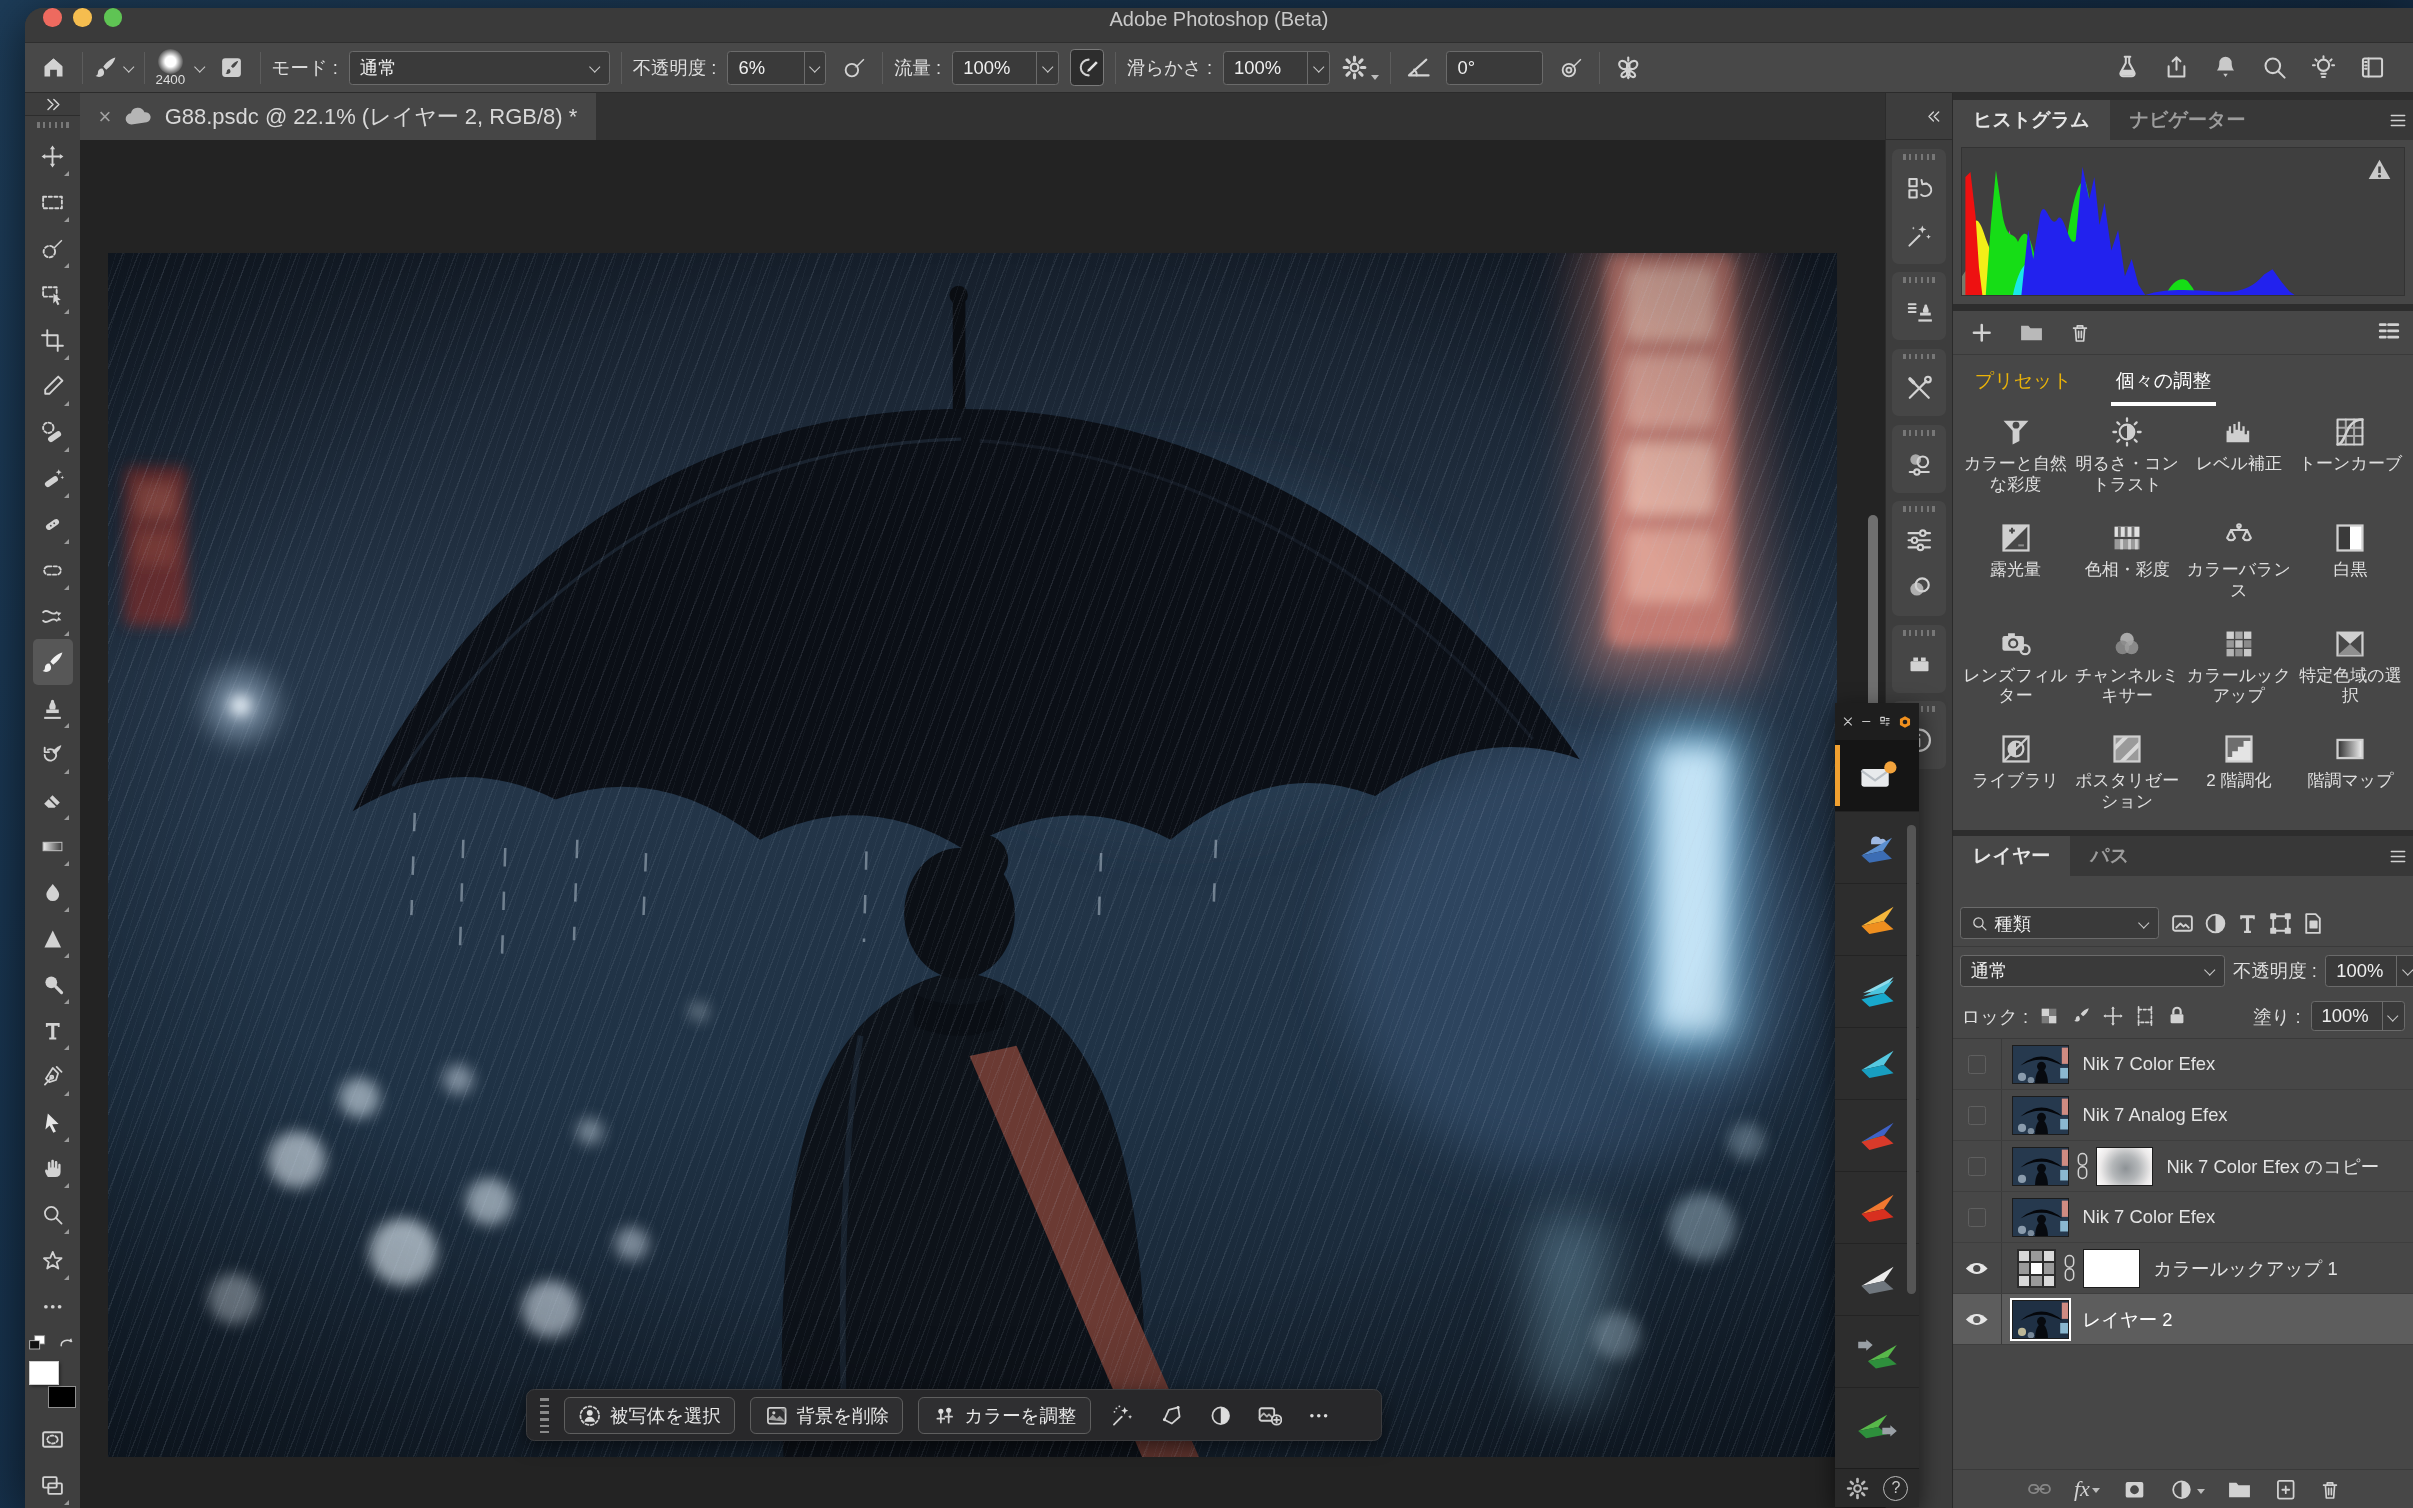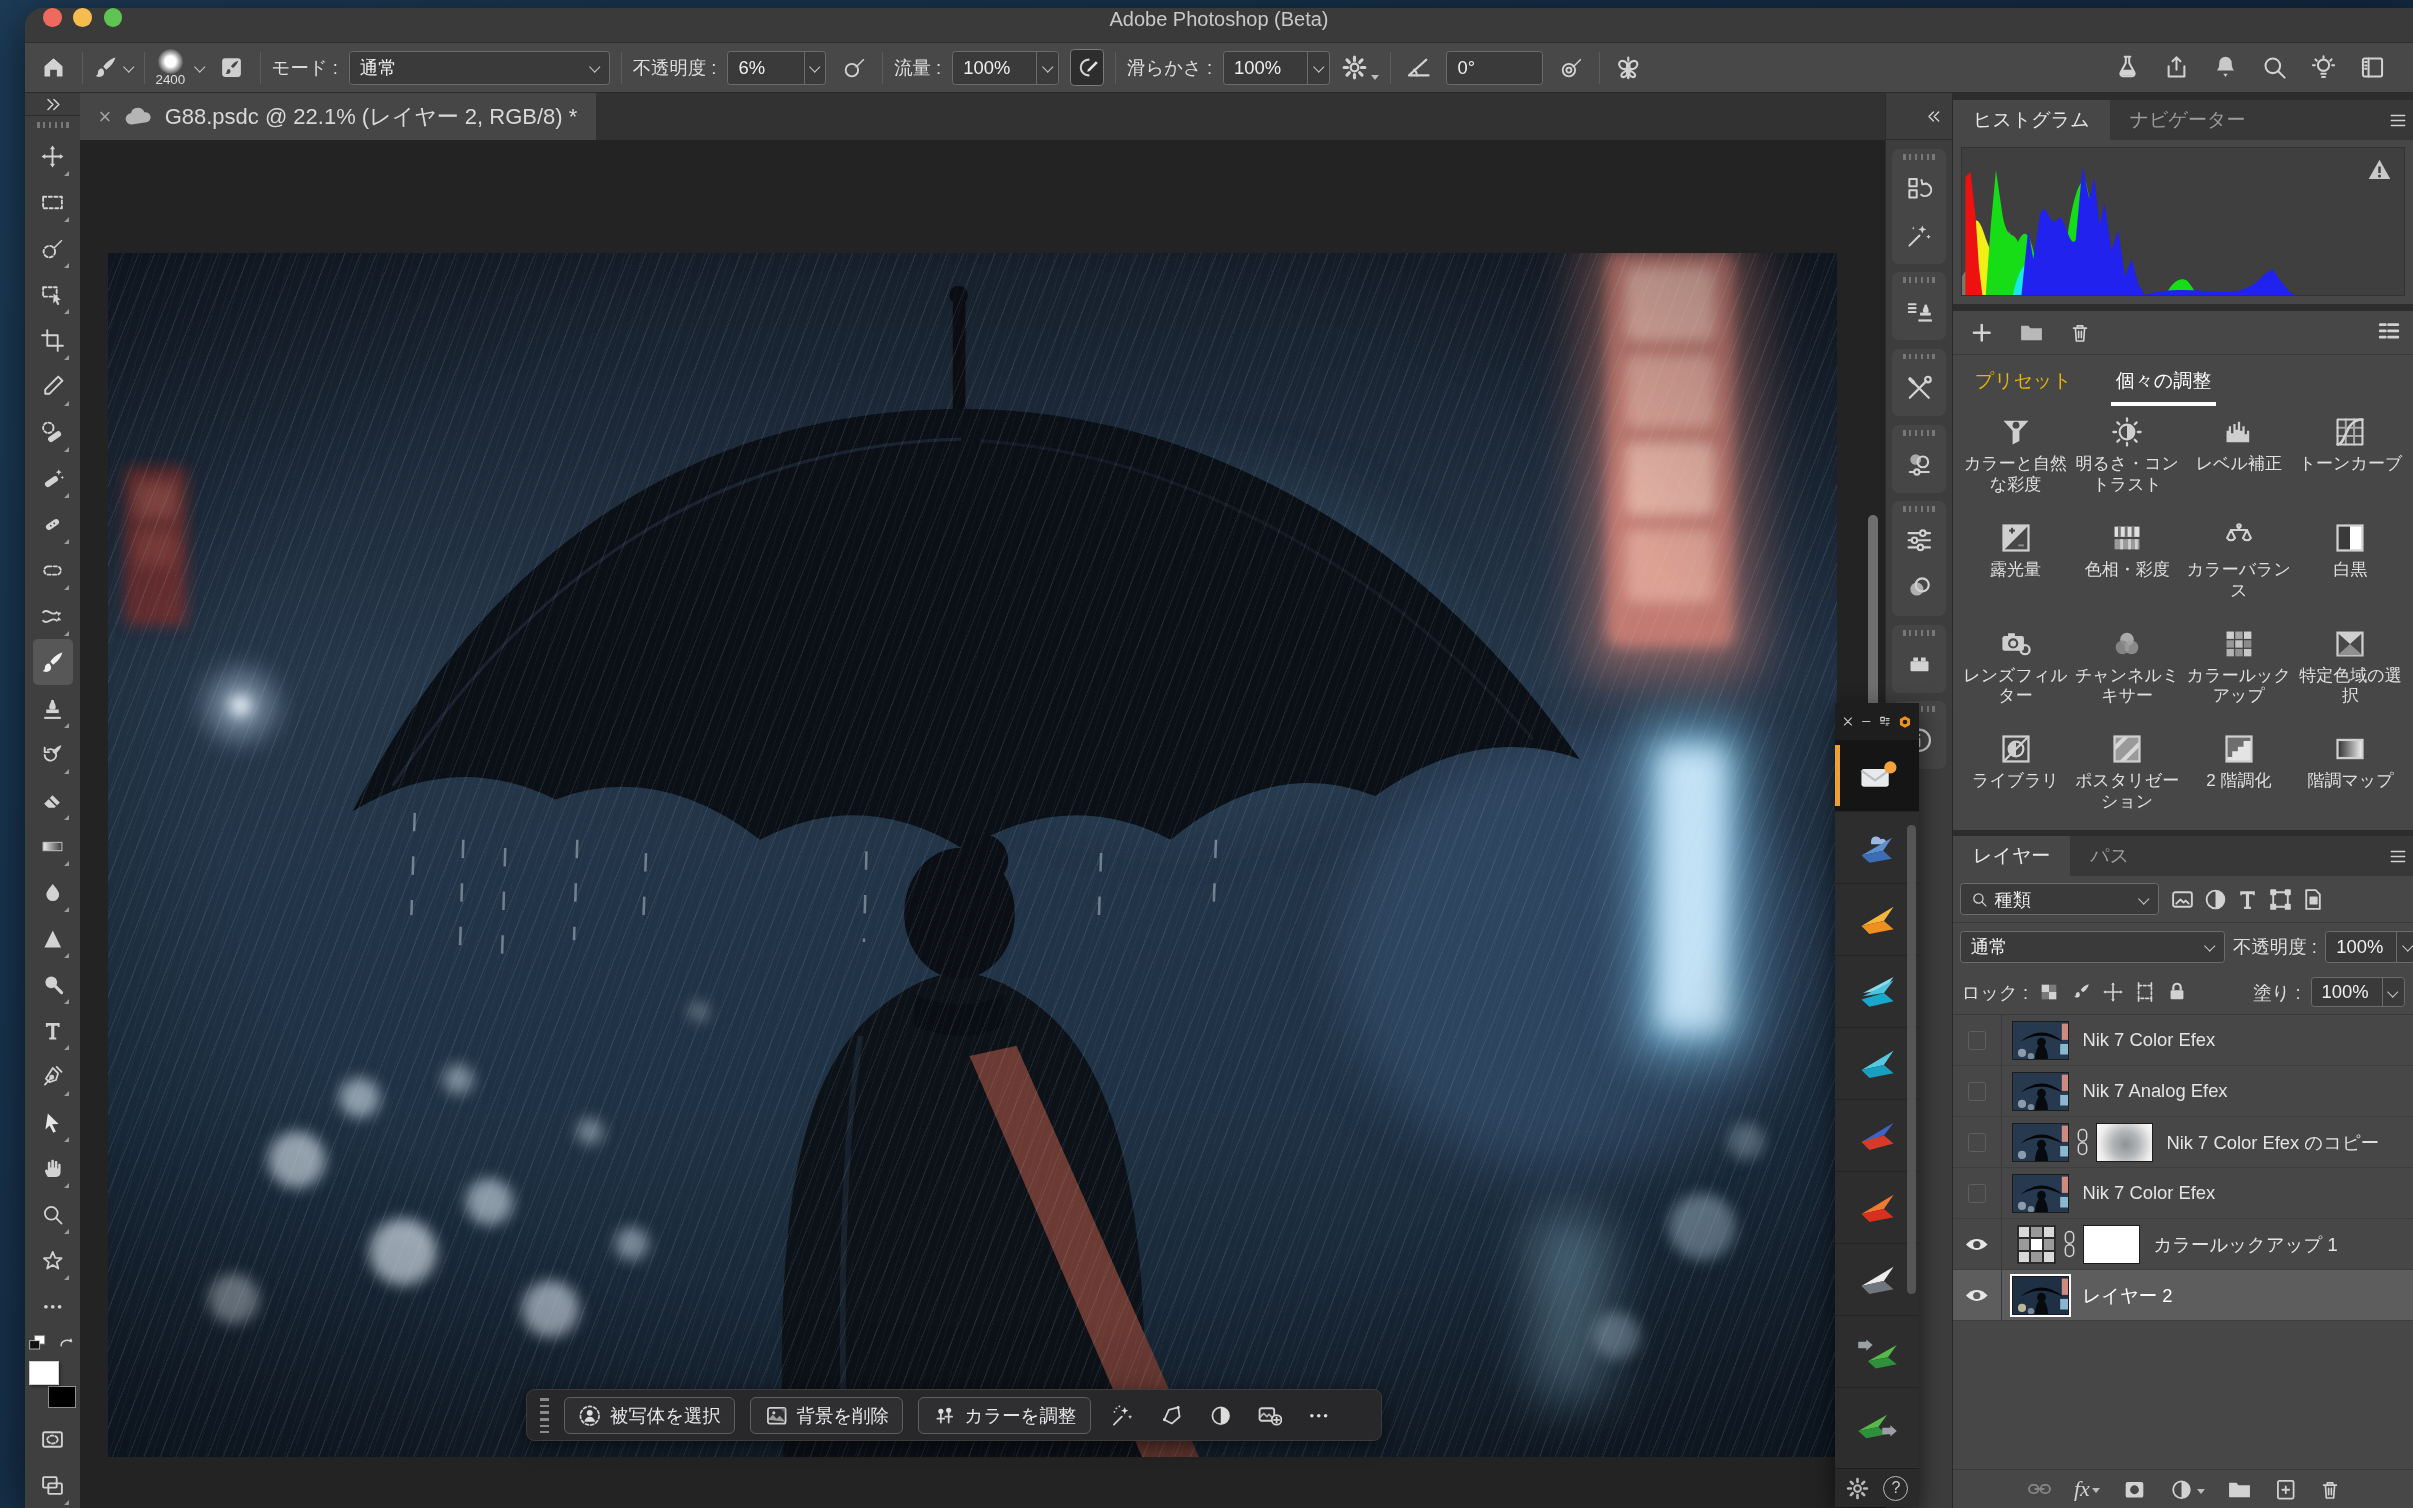--- a/index.html
+++ b/index.html
@@ -79,39 +79,39 @@
   
   .dockcol { width:67px; flex:none; background:#3d3d3d; border-left:0.8px solid #2c2c2c; display:flex; flex-direction:column; align-items:center; }
   .dockhead { height:47px; width:100%; display:flex; align-items:center; justify-content:flex-end; padding-right:8.4px; border-bottom:0.8px solid #2c2c2c; }
   .dockgroup { width:54px; background:#464646; border-radius:6.7px; margin-top:8.4px; padding:1.7px 0 5px; display:flex; flex-direction:column; align-items:center; }
   .dockbtn { width:47px; height:47px; display:flex; align-items:center; justify-content:center; }
 
   
   .panels { width:461px; flex:none; background:#474747; border-left:0.8px solid #2a2a2a; display:flex; flex-direction:column; }
   .pgap { height:6.7px; background:#2d2d2d; flex:none; }
   .ptabs { height:40px; background:#383838; display:flex; align-items:flex-end; position:relative; flex:none; }
-  .ptab { height:40px; display:flex; align-items:center; padding:0 20px; font-size:19px; color:#9c9c9c; }
+  .ptab { height:40px; display:flex; align-items:center; padding:0 20px; font-size:19px; color:#9c9c9c;font-weight:bold; }
   .ptab.on { background:#474747; color:#e6e6e6; }
   .pmenu { position:absolute; right:5px; top:11.7px; }
   .histwrap { height:164px; padding:6.7px 8.4px 8.4px; flex:none; }
   .histbox { position:relative; width:100%; height:100%; background:#3f3f3f; border:0.8px solid #333; }
   .histbox svg.hg { position:absolute; inset:0; width:100%; height:100%; }
   .warn { position:absolute; right:11.7px; top:10px; }
   .adjactions { height:44px; display:flex; align-items:center; gap:25px; padding:0 17px; border-bottom:0.8px solid #3a3a3a; flex:none; position:relative; }
   .subtabs { height:52px; display:flex; align-items:center; gap:37px; padding:0 18.4px; flex:none; }
   .subtab { font-size:19px; color:#eab308; position:relative; padding:8.4px 3.4px; }
   .subtab.on { color:#ffffff; }
   .subtab.on:after { content:""; position:absolute; left:-1.7px; right:-1.7px; bottom:-3.4px; height:3.4px; background:#fff; }
   .adjgrid { height:423px; display:grid; grid-template-columns:repeat(4,1fr); grid-auto-rows:104px; padding:3.4px 6.7px; row-gap:1.7px; flex:none; }
   .adjitem { display:flex; flex-direction:column; align-items:center; gap:5px; padding-top:5px; }
   .adjlbl { font-size:17px; line-height:1.22; color:#e0e0e0; text-align:center; max-width:107px; }
 
   
   .lrow { display:flex; align-items:center; flex:none; }
-  .filterrow { height:47px; padding:0 6.7px; gap:6.7px; border-bottom:0.8px solid #3a3a3a; }
+  .filterrow { height:47px; padding:0 6.7px; gap:6.7px; border-bottom:0.8px solid #3a3a3a;margin-top:24px; }
   .searchfld { width:199px; }
   .filtericons { display:flex; align-items:center; gap:7.5px; margin-left:5px; overflow:hidden; flex:1; }
   .blendrow { height:47px; padding:0 6.7px; gap:8.4px; }
   .lockrow { height:45px; padding:0 8.4px; gap:10px; border-bottom:0.8px solid #3a3a3a; }
   .layerlist { flex:1; display:flex; flex-direction:column; overflow:hidden; }
   .layer { height:51px; display:flex; align-items:center; border-bottom:0.8px solid #3e3e3e; flex:none; }
   .layer.sel { background:#5d5d5d; }
   .viswell { width:49px; align-self:stretch; border-right:0.8px solid #3a3a3a; display:flex; align-items:center; justify-content:center; flex:none; }
   .hidebox { width:18.4px; height:18.4px; border:0.8px solid #5f5f5f; border-radius:2.5px; }
   .lthumb { width:57px; height:39px; border:0.8px solid #1c1c1c; margin-left:10px; flex:none; position:relative; overflow:hidden; background:#223243; }

